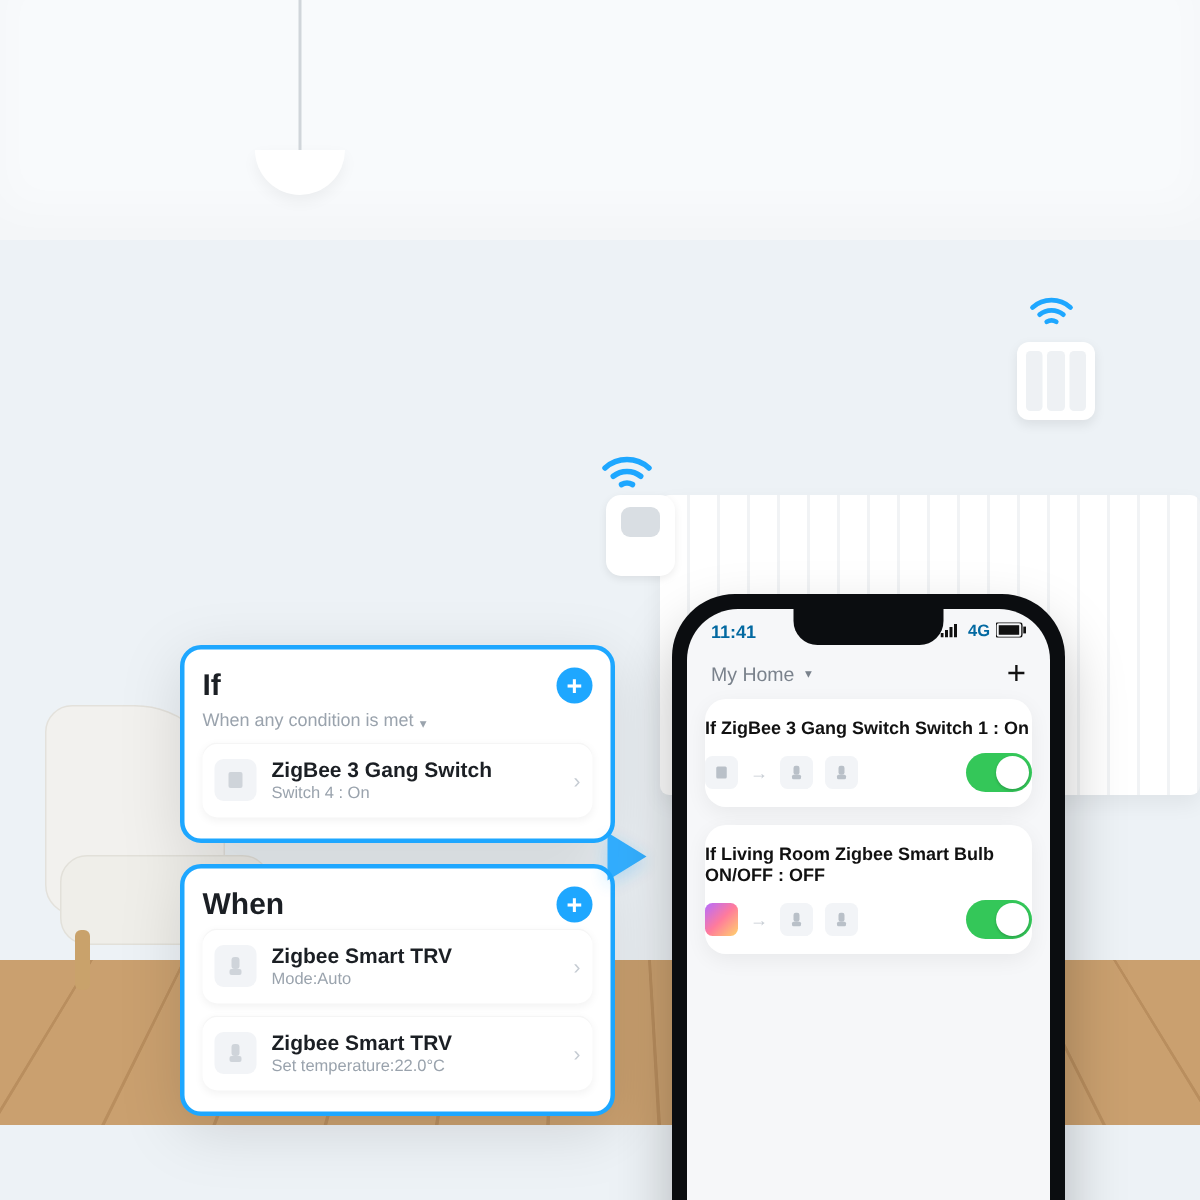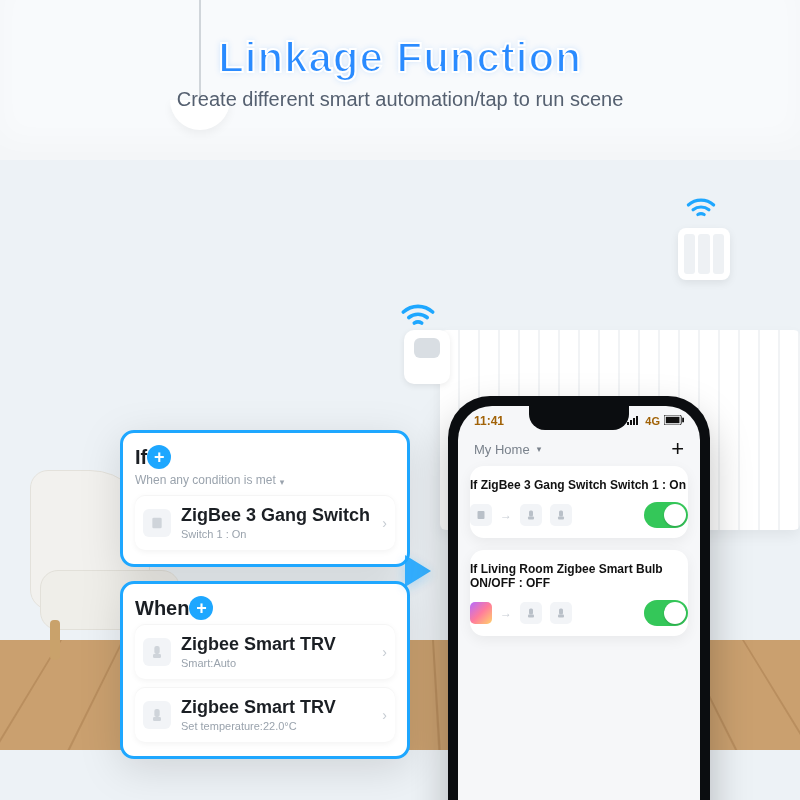--- a/index.html
+++ b/index.html
@@ -56,54 +56,54 @@
 
   
   .ifthen{
     position:absolute; left:120px; top:430px; width:290px;
     filter: drop-shadow(0 10px 20px rgba(0,0,0,0.12));
   }
   .panel{
     background:#fff; border:3px solid #1ea7ff; border-radius:14px; padding:12px 12px 6px;
     margin-bottom:14px; position:relative;
   }
-  .panel .hdr{display:flex;align-items:center;margin-bottom:4px;}
+  .panel .hdr{display:flex;align-items:center;justify-content:space-between;margin-bottom:4px;}
   .panel .hdr h3{font-size:20px;font-weight:700;color:#1b1f24;}
   .plus-badge{width:24px;height:24px;border-radius:50%;background:#1ea7ff;color:#fff;display:flex;align-items:center;justify-content:center;font-size:18px;font-weight:700;line-height:1;}
   .subtle{font-size:12px;color:#9aa3ad;display:flex;align-items:flex-end;gap:4px;margin-bottom:8px;}
   .subtle .caret{font-size:9px;color:#9aa3ad;}
   .row{
     background:#fff; border-radius:10px; padding:10px 8px; display:flex; align-items:center; gap:10px;
     box-shadow: 0 1px 0 rgba(0,0,0,0.04) inset, 0 2px 6px rgba(0,0,0,0.05);
     margin-bottom:8px;
   }
   .row .thumb{width:28px;height:28px;border-radius:6px;background:#f2f4f7;display:flex;align-items:center;justify-content:center;}
   .row .thumb svg{opacity:.6;}
-  .row .txt .t1{font-size:18px;font-weight:600;color:#1b1f24;}
+  .row .txt .t1{font-size:14px;font-weight:600;color:#1b1f24;}
   .row .txt .t2{font-size:11px;color:#9aa3ad;margin-top:2px;}
   .row .chev{margin-left:auto;color:#c6ccd3;font-size:14px;}
 
   .callout-beam{
     position:absolute; left:405px; top:555px; width:0;height:0;
     border-top:16px solid transparent; border-bottom:16px solid transparent;
     border-left:26px solid #1ea7ff; opacity:.9;
     filter: drop-shadow(0 3px 6px rgba(30,167,255,.3));
   }
 
   
   .phone{
     position:absolute; right:90px; top:396px; width:262px; height:540px;
     background:#0b0d10; border-radius:42px; padding:10px;
     box-shadow: 0 20px 40px rgba(0,0,0,.25);
   }
   .screen{
     width:100%; height:100%; background:#f6f7f9; border-radius:34px; overflow:hidden; position:relative;
   }
   .notch{position:absolute;top:0;left:50%;transform:translateX(-50%);width:100px;height:24px;background:#0b0d10;border-radius:0 0 16px 16px;z-index:5;}
-  .statusbar{display:flex;justify-content:space-between;align-items:center;padding:8px 16px 2px;font-size:12px;font-weight:700;color:#a16207;}
+  .statusbar{display:flex;justify-content:space-between;align-items:center;padding:8px 16px 2px;font-size:12px;font-weight:700;color:#0369a1;}
   .statusbar .right{display:flex;align-items:center;gap:4px;font-size:11px;font-weight:600;}
 
   .app-hdr{display:flex;align-items:center;justify-content:space-between;padding:6px 16px 4px;}
   .home-sel{font-size:13px;color:#7a828c;display:flex;align-items:center;gap:7px;}
   .home-sel .caret{font-size:9px;}
   .plus-icn{font-size:22px;color:#111;font-weight:300;}
 
   .tabs{display:flex;gap:18px;padding:4px 16px 10px;align-items:center;}
   .tabs .tab{font-size:13px;color:#9aa3ad;}
   .tabs .tab.active{color:#111;font-weight:700;}
@@ -163,65 +163,61 @@
       <div class="k"></div>
   </div>
   <div class="wifi" style="right:80px; top:186px;">
     <svg width="38" height="38" viewBox="0 0 24 24" fill="none" stroke="#1ea7ff" stroke-width="2" stroke-linecap="round">
       <path d="M4 12a12 12 0 0 1 16 0"></path>
         <path d="M7 15a8 8 0 0 1 10 0"></path>
         <path d="M10 18a4 4 0 0 1 4 0"></path>
     </svg>
   </div>
 
-  <div class="headline">
-    <h1>Linkage Function</h1>
-    <p>Create different smart automation/tap to run scene</p>
-  </div>
 
   <div class="ifthen">
 
     <div class="panel">
       <div class="hdr">
         <h3>If</h3>
         <div class="plus-badge">+</div>
       </div>
       <div class="subtle">
         <span>When any condition is met</span>
         <span class="caret">▾</span>
       </div>
       <div class="row">
         <div class="thumb">
           <svg width="16" height="16" viewBox="0 0 24 24" fill="#b9c0c8">
               <rect x="5" y="4" width="14" height="16" rx="2"></rect>
             </svg>
         </div>
         <div class="txt">
           <div class="t1">ZigBee 3 Gang Switch</div>
-          <div class="t2">Switch 1 : On</div>
+          <div class="t2">Switch 4 : On</div>
         </div>
         <div class="chev">›</div>
       </div>
     </div>
 
     <div class="panel">
       <div class="hdr">
         <h3>When</h3>
         <div class="plus-badge">+</div>
       </div>
       <div class="row">
         <div class="thumb">
           <svg width="16" height="16" viewBox="0 0 24 24" fill="#b9c0c8">
               <rect x="8" y="3" width="8" height="12" rx="3"></rect>
               <rect x="6" y="15" width="12" height="6" rx="2"></rect>
             </svg>
         </div>
         <div class="txt">
           <div class="t1">Zigbee Smart TRV</div>
-          <div class="t2">Smart:Auto</div>
+          <div class="t2">Mode:Auto</div>
         </div>
         <div class="chev">›</div>
       </div>
       <div class="row">
         <div class="thumb">
           <svg width="16" height="16" viewBox="0 0 24 24" fill="#b9c0c8">
               <rect x="8" y="3" width="8" height="12" rx="3"></rect>
               <rect x="6" y="15" width="12" height="6" rx="2"></rect>
             </svg>
         </div>

